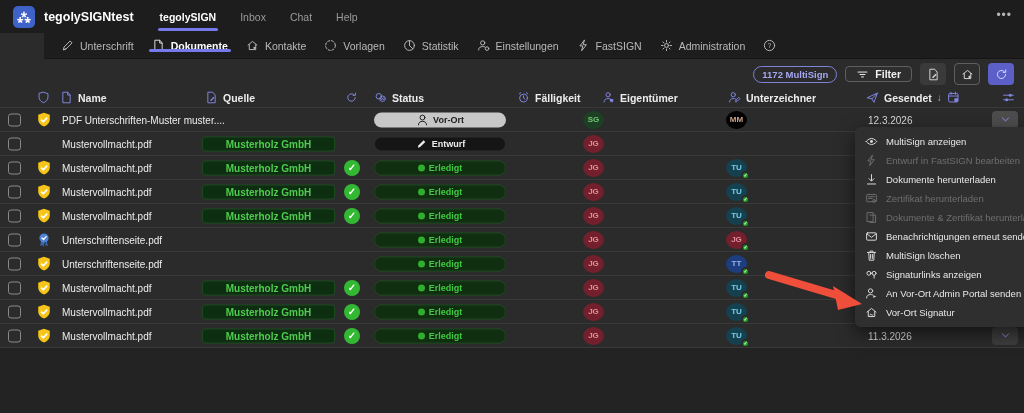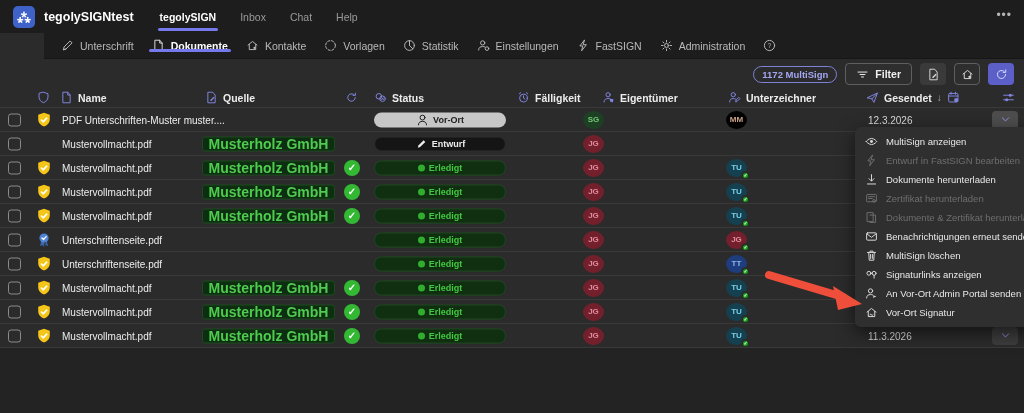--- a/index.html
+++ b/index.html
@@ -34,21 +34,21 @@
   .navtab.active svg { color:#dcdcdc; }
   .navtab.active::after { content:""; position:absolute; left:6px; right:6px;
     bottom:0; height:3px; border-radius:2px; background:#7579eb; }
 
   
   .toolbar { position:absolute; right:10px; top:62px; height:24px; display:flex;
     align-items:center; gap:8px; }
   .msbadge { height:17px; border:1px solid #7e82d8; border-radius:9px;
     color:#a4a7f0; font-size:9.5px; font-weight:bold; display:flex;
     align-items:center; padding:0 8px; }
-  .filterbtn { height:22px; border:1px solid #5f5f5f; border-radius:4px;
+  .filterbtn { height:16px; border:1px solid #5f5f5f; border-radius:4px;
     background:#2e2e2e; color:#f0f0f0; font-size:10.5px; font-weight:bold;
     display:flex; align-items:center; gap:6px; padding:0 10px; cursor:pointer; }
   .iconbtn { width:26px; height:22px; border-radius:4px; display:flex;
     align-items:center; justify-content:center; color:#d8d8d8; cursor:pointer; }
   .iconbtn.dark { background:#3a3a3a; }
   .iconbtn.outline { background:#2e2e2e; border:1px solid #5f5f5f; }
   .iconbtn.primary { background:#5b5fc7; color:#cfe0ff; }
 
   
   .thead { position:absolute; left:0; top:88px; width:1024px; height:19px; }
@@ -58,21 +58,21 @@
   .sortarrow { color:#a9a9a9; font-size:10px; font-weight:normal; }
   .rows { position:absolute; left:0; top:107px; width:1024px; }
   .trow { position:relative; width:1024px; height:24px;
     border-top:1px solid #393939; }
   .trow > * { position:absolute; top:50%; transform:translateY(-50%); }
   .cb { left:8px; width:13px; height:13px; border:1px solid #8a8a8a;
     border-radius:3px; background:transparent; }
   .ticon { left:36px; width:16px; height:16px; }
   .fname { left:62px; color:#ededed; font-size:10px; white-space:nowrap;text-align:center; }
   .src { left:202px; width:133px; height:15px; background:#0d2e10;
-    border:1px solid #1d4a1f; border-radius:3px; color:#4fcb4f; font-size:14px;
+    border:1px solid #1d4a1f; border-radius:3px; color:#4fcb4f; font-size:10px;
     font-weight:bold; display:flex; align-items:center; justify-content:center; }
   .okcirc { left:344px; width:16px; height:16px; border-radius:50%;
     background:#33b833; color:#fff; font-size:10px; font-weight:bold;
     display:flex; align-items:center; justify-content:center; }
   .pill { left:374px; width:132px; height:15px; border-radius:8px; font-size:9px;
     font-weight:bold; display:flex; align-items:center; justify-content:center;
     gap:4px; }
   .pill.vorort { background:#c7c7c7; color:#1d1d1d; }
   .pill.entwurf { background:#151515; color:#ededed; border:1px solid #2e2e2e; }
   .pill.erledigt { background:#102e10; color:#41c941; border:1px solid #1d4a1f; }

